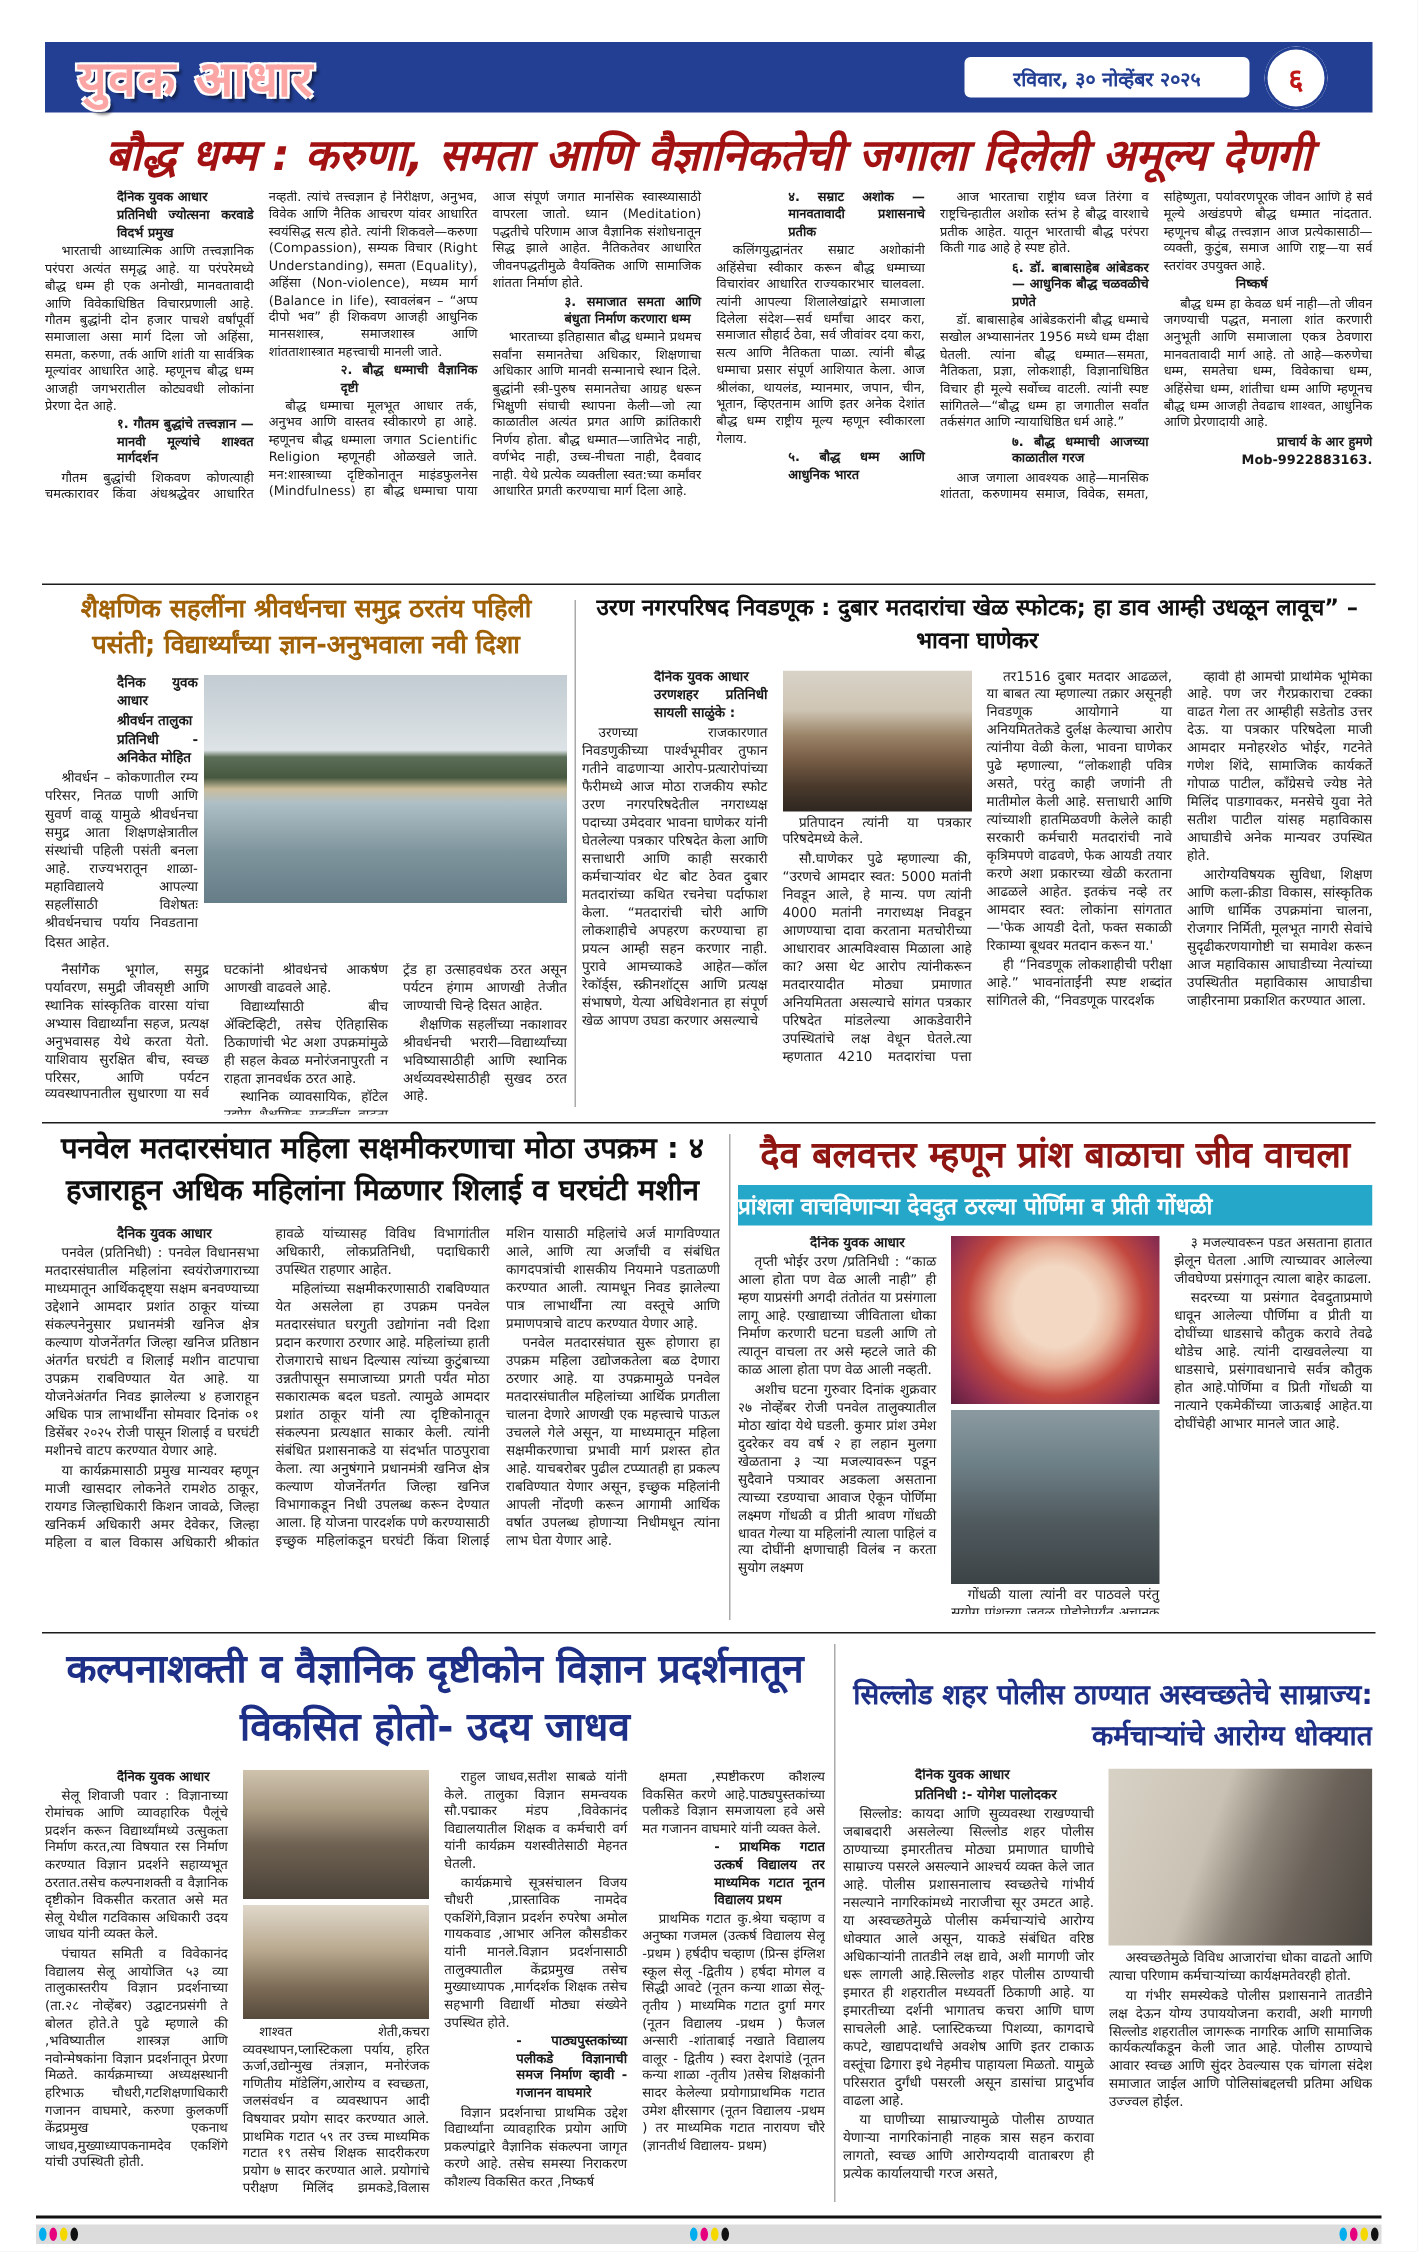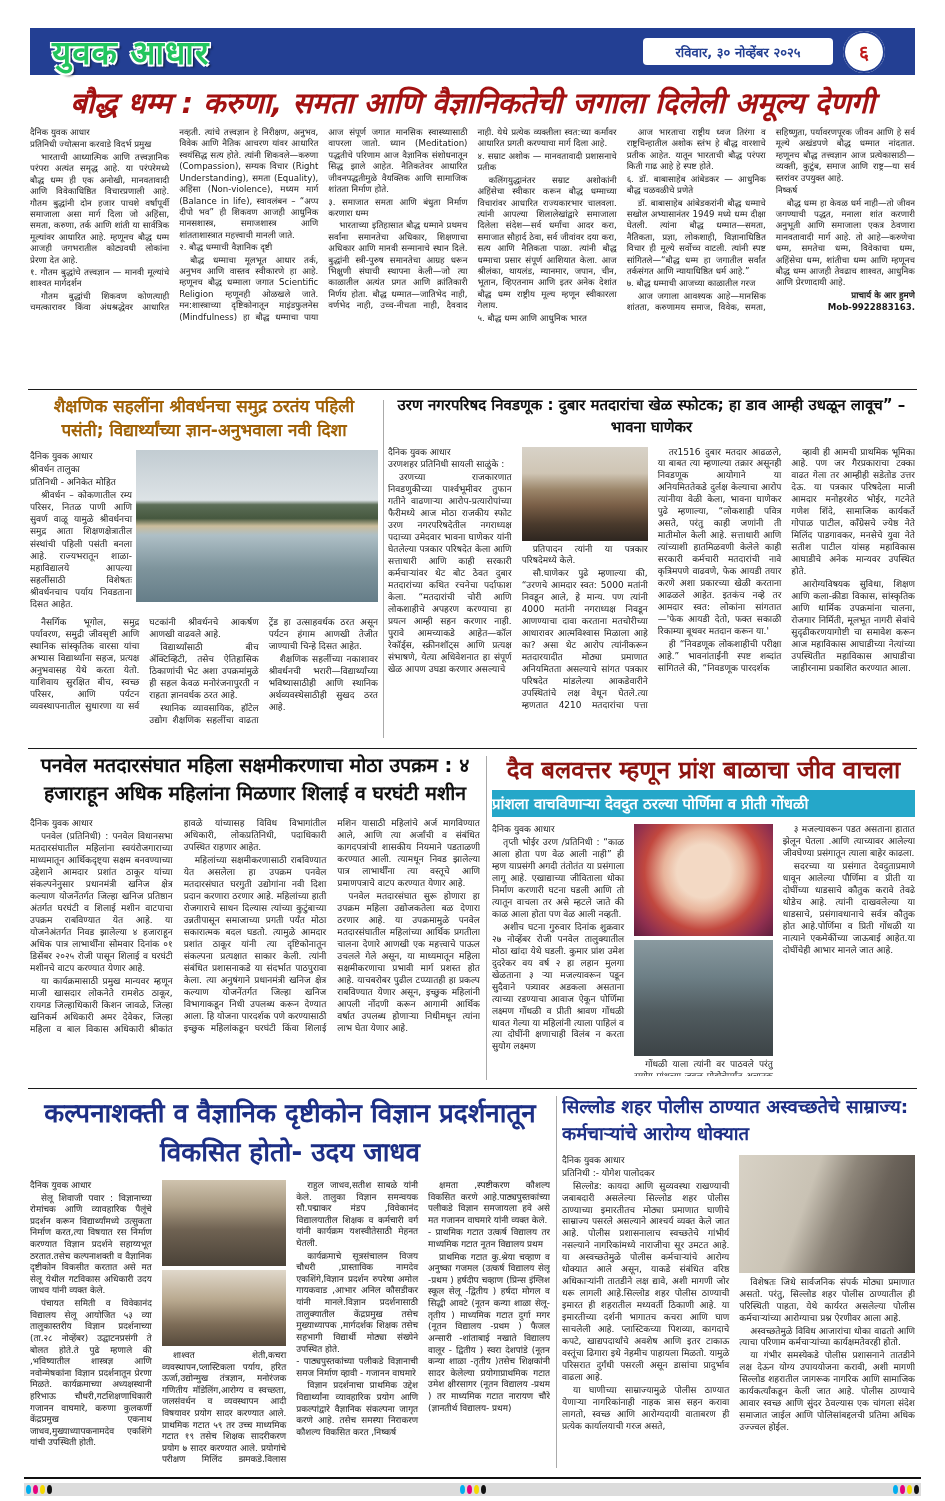--- a/index.html
+++ b/index.html
@@ -4,32 +4,32 @@
 <style>
   * { margin:0; padding:0; box-sizing:border-box; }
   html,body { background:#f2f2f2; }
   body { width:945px; height:1501px; position:relative; margin:0 auto;
          font-family:"DejaVu Sans", sans-serif; color:#1a1a1a; }
   .page { position:absolute; left:0; top:0; width:945px; height:1501px; background:#ffffff; overflow:hidden; }
 
   
   .masthead { position:absolute; left:30px; top:28px; width:885px; height:47px;
               background:#233f93; display:flex; align-items:center; }
-  .logo { color:#22c55e; font-weight:bold; font-size:33px; margin-left:22px; letter-spacing:1px;
+  .logo { color:#fca5a5; font-weight:bold; font-size:33px; margin-left:22px; letter-spacing:1px;
           text-shadow:-1.5px -1.5px 0 #fff, 1.5px -1.5px 0 #fff, -1.5px 1.5px 0 #fff, 1.5px 1.5px 0 #fff, 3px 3px 2px rgba(0,0,0,.45); }
   .date-box { position:absolute; right:82px; top:10px; width:190px; height:27px; background:#fff;
               border-radius:4px; display:flex; align-items:center; justify-content:center;
               color:#233f93; font-weight:bold; font-size:13px; }
   .page-badge { position:absolute; right:30px; top:3px; width:42px; height:42px; background:#fff;
                 border-radius:50%; display:flex; align-items:center; justify-content:center;
                 color:#c01818; font-weight:bold; font-size:19px; box-shadow:0 0 0 2px #233f93 inset; }
 
   
   .body-text p { text-align:justify; text-indent:11px; margin:0 0 1px 0; }
-  .body-text .b { font-weight:normal; text-indent:0; }
+  .body-text .b { font-weight:bold; text-indent:0;margin-left:48px; }
   .body-text .sign { font-weight:bold; text-align:right; text-indent:0; }
   h1,h2,h3 { font-weight:bold; }
 
   .rule { position:absolute; left:28px; width:889px; border-top:1.6px solid #1c1c1c; }
   .vsep { position:absolute; width:0; border-left:1px solid #aaa; }
 
   
   .lead-headline { position:absolute; left:30px; top:82px; width:885px; text-align:center;
                    color:#a31212; font-size:29px; font-weight:bold;font-style:italic; }
   .lead-body { position:absolute; left:30px; top:127px; width:885px; height:258px;
@@ -76,21 +76,21 @@
   .sci h2 { font-size:26px; line-height:1.5; text-align:center; color:#1d2f86; }
   .sci-cols { display:grid; grid-template-columns:1fr 1.02fr 1fr 1fr; gap:10px; margin-top:8px;
               font-size:8.8px; line-height:1.32; height:282px; overflow:hidden; }
   .photo-crowd1 { width:100%; height:86px; margin-bottom:4px;
       background:linear-gradient(180deg,#cfc3ae 0%,#a99a82 30%,#6f6252 58%,#4a4238 100%); }
   .photo-crowd2 { width:100%; height:76px; margin-bottom:4px;
       background:linear-gradient(180deg,#e0d8cb 0%,#b8a88e 40%,#7d6c57 72%,#564a3c 100%); }
 
   
   .sillod { position:absolute; left:562px; top:1094px; width:353px; height:376px; overflow:hidden; }
-  .sillod h2 { font-size:18.5px; line-height:1.45; text-align:left; color:#1d2f86; }
+  .sillod h2 { font-size:18.5px; line-height:1.45; text-align:right; color:#1d2f86;margin-top:24px; }
   .sillod-cols { display:grid; grid-template-columns:1fr 1.05fr; gap:10px; margin-top:7px;
                  font-size:9px; line-height:1.33; height:306px; overflow:hidden; }
   .photo-corridor { width:100%; height:118px; margin-bottom:4px;
       background:linear-gradient(110deg,#d8d2c6 0%,#c9c2b4 38%,#8e867a 55%,#6b635a 72%,#4a453f 100%); }
 
   
   .footer-line { position:absolute; left:24px; width:897px; top:1477px; border-top:2px solid #111; }
   .print-bar { position:absolute; left:24px; width:897px; top:1483px; height:13px; background:#dcdcdc;
                display:flex; align-items:center; justify-content:space-between; padding:0 2px; }
   .marks { display:flex; gap:2px; }
@@ -120,21 +120,21 @@
       <p>गौतम बुद्धांची शिकवण कोणत्याही चमत्कारावर किंवा अंधश्रद्धेवर आधारित नव्हती. त्यांचे तत्त्वज्ञान हे निरीक्षण, अनुभव, विवेक आणि नैतिक आचरण यांवर आधारित स्वयंसिद्ध सत्य होते. त्यांनी शिकवले—करुणा (Compassion), सम्यक विचार (Right Understanding), समता (Equality), अहिंसा (Non-violence), मध्यम मार्ग (Balance in life), स्वावलंबन – “अप्प दीपो भव” ही शिकवण आजही आधुनिक मानसशास्त्र, समाजशास्त्र आणि शांतताशास्त्रात महत्त्वाची मानली जाते.</p>
       <p class="b">२. बौद्ध धम्माची वैज्ञानिक दृष्टी</p>
       <p>बौद्ध धम्माचा मूलभूत आधार तर्क, अनुभव आणि वास्तव स्वीकारणे हा आहे. म्हणूनच बौद्ध धम्माला जगात Scientific Religion म्हणूनही ओळखले जाते. मन:शास्त्राच्या दृष्टिकोनातून माइंडफुलनेस (Mindfulness) हा बौद्ध धम्माचा पाया आज संपूर्ण जगात मानसिक स्वास्थ्यासाठी वापरला जातो. ध्यान (Meditation) पद्धतीचे परिणाम आज वैज्ञानिक संशोधनातून सिद्ध झाले आहेत. नैतिकतेवर आधारित जीवनपद्धतीमुळे वैयक्तिक आणि सामाजिक शांतता निर्माण होते.</p>
       <p class="b">३. समाजात समता आणि बंधुता निर्माण करणारा धम्म</p>
       <p>भारताच्या इतिहासात बौद्ध धम्माने प्रथमच सर्वांना समानतेचा अधिकार, शिक्षणाचा अधिकार आणि मानवी सन्मानाचे स्थान दिले. बुद्धांनी स्त्री-पुरुष समानतेचा आग्रह धरून भिक्षुणी संघाची स्थापना केली—जो त्या काळातील अत्यंत प्रगत आणि क्रांतिकारी निर्णय होता. बौद्ध धम्मात—जातिभेद नाही, वर्णभेद नाही, उच्च-नीचता नाही, दैववाद नाही. येथे प्रत्येक व्यक्तीला स्वत:च्या कर्मांवर आधारित प्रगती करण्याचा मार्ग दिला आहे.</p>
       <p class="b">४. सम्राट अशोक — मानवतावादी प्रशासनाचे प्रतीक</p>
       <p>कलिंगयुद्धानंतर सम्राट अशोकांनी अहिंसेचा स्वीकार करून बौद्ध धम्माच्या विचारांवर आधारित राज्यकारभार चालवला. त्यांनी आपल्या शिलालेखांद्वारे समाजाला दिलेला संदेश—सर्व धर्मांचा आदर करा, समाजात सौहार्द ठेवा, सर्व जीवांवर दया करा, सत्य आणि नैतिकता पाळा. त्यांनी बौद्ध धम्माचा प्रसार संपूर्ण आशियात केला. आज श्रीलंका, थायलंड, म्यानमार, जपान, चीन, भूतान, व्हिएतनाम आणि इतर अनेक देशांत बौद्ध धम्म राष्ट्रीय मूल्य म्हणून स्वीकारला गेलाय.</p>
       <p class="b">५. बौद्ध धम्म आणि आधुनिक भारत</p>
       <p>आज भारताचा राष्ट्रीय ध्वज तिरंगा व राष्ट्रचिन्हातील अशोक स्तंभ हे बौद्ध वारशाचे प्रतीक आहेत. यातून भारताची बौद्ध परंपरा किती गाढ आहे हे स्पष्ट होते.</p>
       <p class="b">६. डॉ. बाबासाहेब आंबेडकर — आधुनिक बौद्ध चळवळीचे प्रणेते</p>
-      <p>डॉ. बाबासाहेब आंबेडकरांनी बौद्ध धम्माचे सखोल अभ्यासानंतर 1949 मध्ये धम्म दीक्षा घेतली. त्यांना बौद्ध धम्मात—समता, नैतिकता, प्रज्ञा, लोकशाही, विज्ञानाधिष्ठित विचार ही मूल्ये सर्वोच्च वाटली. त्यांनी स्पष्ट सांगितले—“बौद्ध धम्म हा जगातील सर्वांत तर्कसंगत आणि न्यायाधिष्ठित धर्म आहे.”</p>
+      <p>डॉ. बाबासाहेब आंबेडकरांनी बौद्ध धम्माचे सखोल अभ्यासानंतर 1956 मध्ये धम्म दीक्षा घेतली. त्यांना बौद्ध धम्मात—समता, नैतिकता, प्रज्ञा, लोकशाही, विज्ञानाधिष्ठित विचार ही मूल्ये सर्वोच्च वाटली. त्यांनी स्पष्ट सांगितले—“बौद्ध धम्म हा जगातील सर्वांत तर्कसंगत आणि न्यायाधिष्ठित धर्म आहे.”</p>
       <p class="b">७. बौद्ध धम्माची आजच्या काळातील गरज</p>
       <p>आज जगाला आवश्यक आहे—मानसिक शांतता, करुणामय समाज, विवेक, समता, सहिष्णुता, पर्यावरणपूरक जीवन आणि हे सर्व मूल्ये अखंडपणे बौद्ध धम्मात नांदतात. म्हणूनच बौद्ध तत्त्वज्ञान आज प्रत्येकासाठी—व्यक्ती, कुटुंब, समाज आणि राष्ट्र—या सर्व स्तरांवर उपयुक्त आहे.</p>
       <p class="b">निष्कर्ष</p>
       <p>बौद्ध धम्म हा केवळ धर्म नाही—तो जीवन जगण्याची पद्धत, मनाला शांत करणारी अनुभूती आणि समाजाला एकत्र ठेवणारा मानवतावादी मार्ग आहे. तो आहे—करुणेचा धम्म, समतेचा धम्म, विवेकाचा धम्म, अहिंसेचा धम्म, शांतीचा धम्म आणि म्हणूनच बौद्ध धम्म आजही तेवढाच शाश्वत, आधुनिक आणि प्रेरणादायी आहे.</p>
       <p class="sign">प्राचार्य के आर हुमणे</p>
       <p class="sign">Mob-9922883163.</p>
     </div>
 
   <div class="rule" style="top:389px"></div>
 
@@ -261,21 +261,20 @@
     <div class="sillod-cols">
       <div class="body-text">
           <p class="b">दैनिक युवक आधार</p>
           <p class="b">प्रतिनिधी :- योगेश पालोदकर</p>
           <p>सिल्लोड: कायदा आणि सुव्यवस्था राखण्याची जबाबदारी असलेल्या सिल्लोड शहर पोलीस ठाण्याच्या इमारतीतच मोठ्या प्रमाणात घाणीचे साम्राज्य पसरले असल्याने आश्चर्य व्यक्त केले जात आहे. पोलीस प्रशासनालाच स्वच्छतेचे गांभीर्य नसल्याने नागरिकांमध्ये नाराजीचा सूर उमटत आहे. या अस्वच्छतेमुळे पोलीस कर्मचाऱ्यांचे आरोग्य धोक्यात आले असून, याकडे संबंधित वरिष्ठ अधिकाऱ्यांनी तातडीने लक्ष द्यावे, अशी मागणी जोर धरू लागली आहे.सिल्लोड शहर पोलीस ठाण्याची इमारत ही शहरातील मध्यवर्ती ठिकाणी आहे. या इमारतीच्या दर्शनी भागातच कचरा आणि घाण साचलेली आहे. प्लास्टिकच्या पिशव्या, कागदाचे कपटे, खाद्यपदार्थांचे अवशेष आणि इतर टाकाऊ वस्तूंचा ढिगारा इथे नेहमीच पाहायला मिळतो. यामुळे परिसरात दुर्गंधी पसरली असून डासांचा प्रादुर्भाव वाढला आहे.</p>
           <p>या घाणीच्या साम्राज्यामुळे पोलीस ठाण्यात येणाऱ्या नागरिकांनाही नाहक त्रास सहन करावा लागतो, स्वच्छ आणि आरोग्यदायी वाताबरण ही प्रत्येक कार्यालयाची गरज असते,</p>
         </div>
       <div>
         <div class="photo photo-corridor"></div>
         <div class="body-text">
-            <p>विशेषतः जिथे सार्वजनिक संपर्क मोठ्या प्रमाणात असतो. परंतु, सिल्लोड शहर पोलीस ठाण्यातील ही परिस्थिती पाहता, येथे कार्यरत असलेल्या पोलीस कर्मचाऱ्यांच्या आरोग्याचा प्रश्न ऐरणीवर आला आहे.</p>
             <p>अस्वच्छतेमुळे विविध आजारांचा धोका वाढतो आणि त्याचा परिणाम कर्मचाऱ्यांच्या कार्यक्षमतेवरही होतो.</p>
             <p>या गंभीर समस्येकडे पोलीस प्रशासनाने तातडीने लक्ष देऊन योग्य उपाययोजना करावी, अशी मागणी सिल्लोड शहरातील जागरूक नागरिक आणि सामाजिक कार्यकर्त्यांकडून केली जात आहे. पोलीस ठाण्याचे आवार स्वच्छ आणि सुंदर ठेवल्यास एक चांगला संदेश समाजात जाईल आणि पोलिसांबद्दलची प्रतिमा अधिक उज्ज्वल होईल.</p>
           </div>
       </div>
     </div>
   </div>
 
   <div class="footer-line"></div>
   <div class="print-bar">
     <span class="marks">

